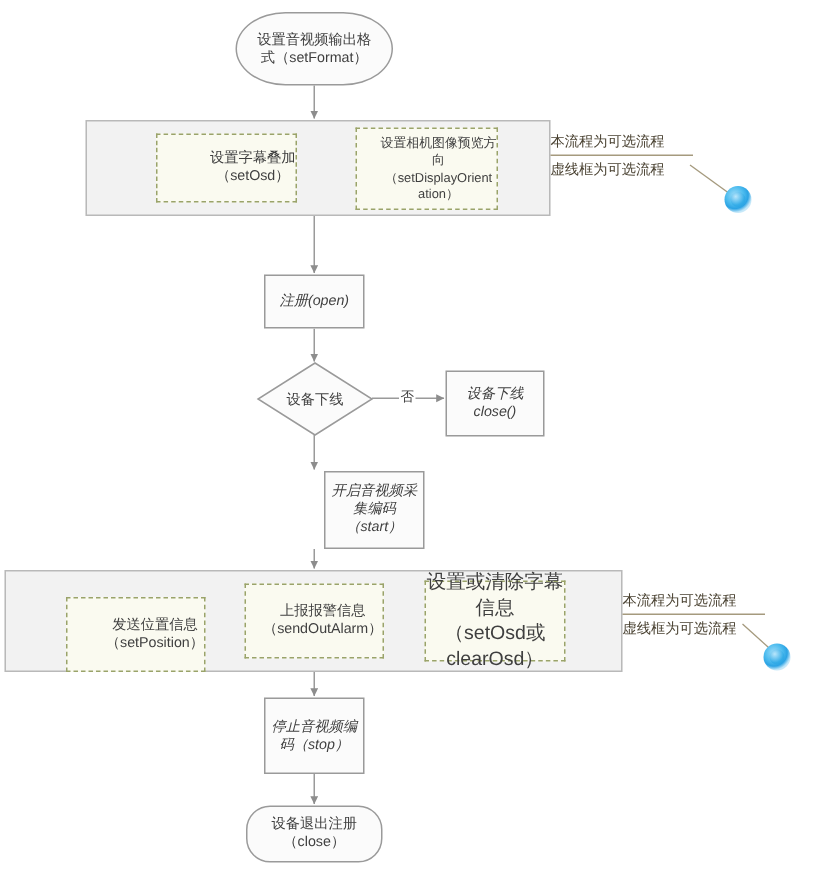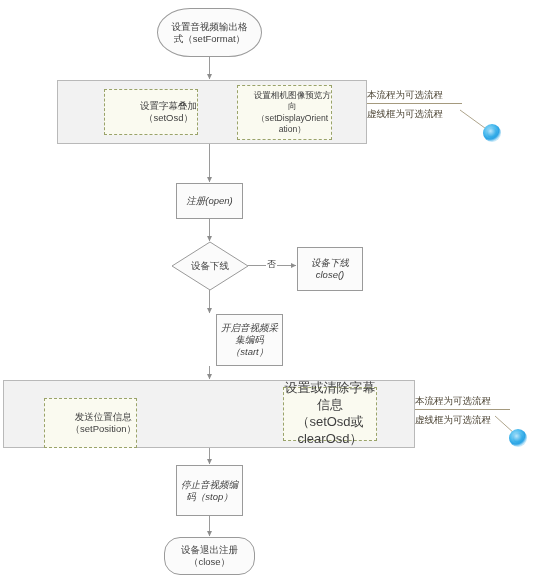--- a/index.html
+++ b/index.html
@@ -233,20 +233,24 @@
 集编码
 （start）</span>
   </div>
 
   <div class="group" style="left:3px; top:380px; width:412px; height:68px;">
   </div>
   <div class="dashed" style="left:44px; top:398px; width:93px; height:50px;">
     <span>发送位置信息
 （setPosition）</span>
   </div>
+  <div class="dashed" style="left:163px; top:389px; width:93px; height:50px;">
+    <span>上报报警信息
+（sendOutAlarm）</span>
+  </div>
   <div class="dashed" style="left:283px; top:387px; width:94px; height:54px; font-size:13px;">
     <span>设置或清除字幕信息
 （setOsd或
 clearOsd）</span>
   </div>
 
   <div class="callout" style="left:415px; top:394px; width:95px;">
     <div class="callout-title">本流程为可选流程</div>
     <div class="callout-rule"></div>
     <div class="callout-sub">虚线框为可选流程</div>

